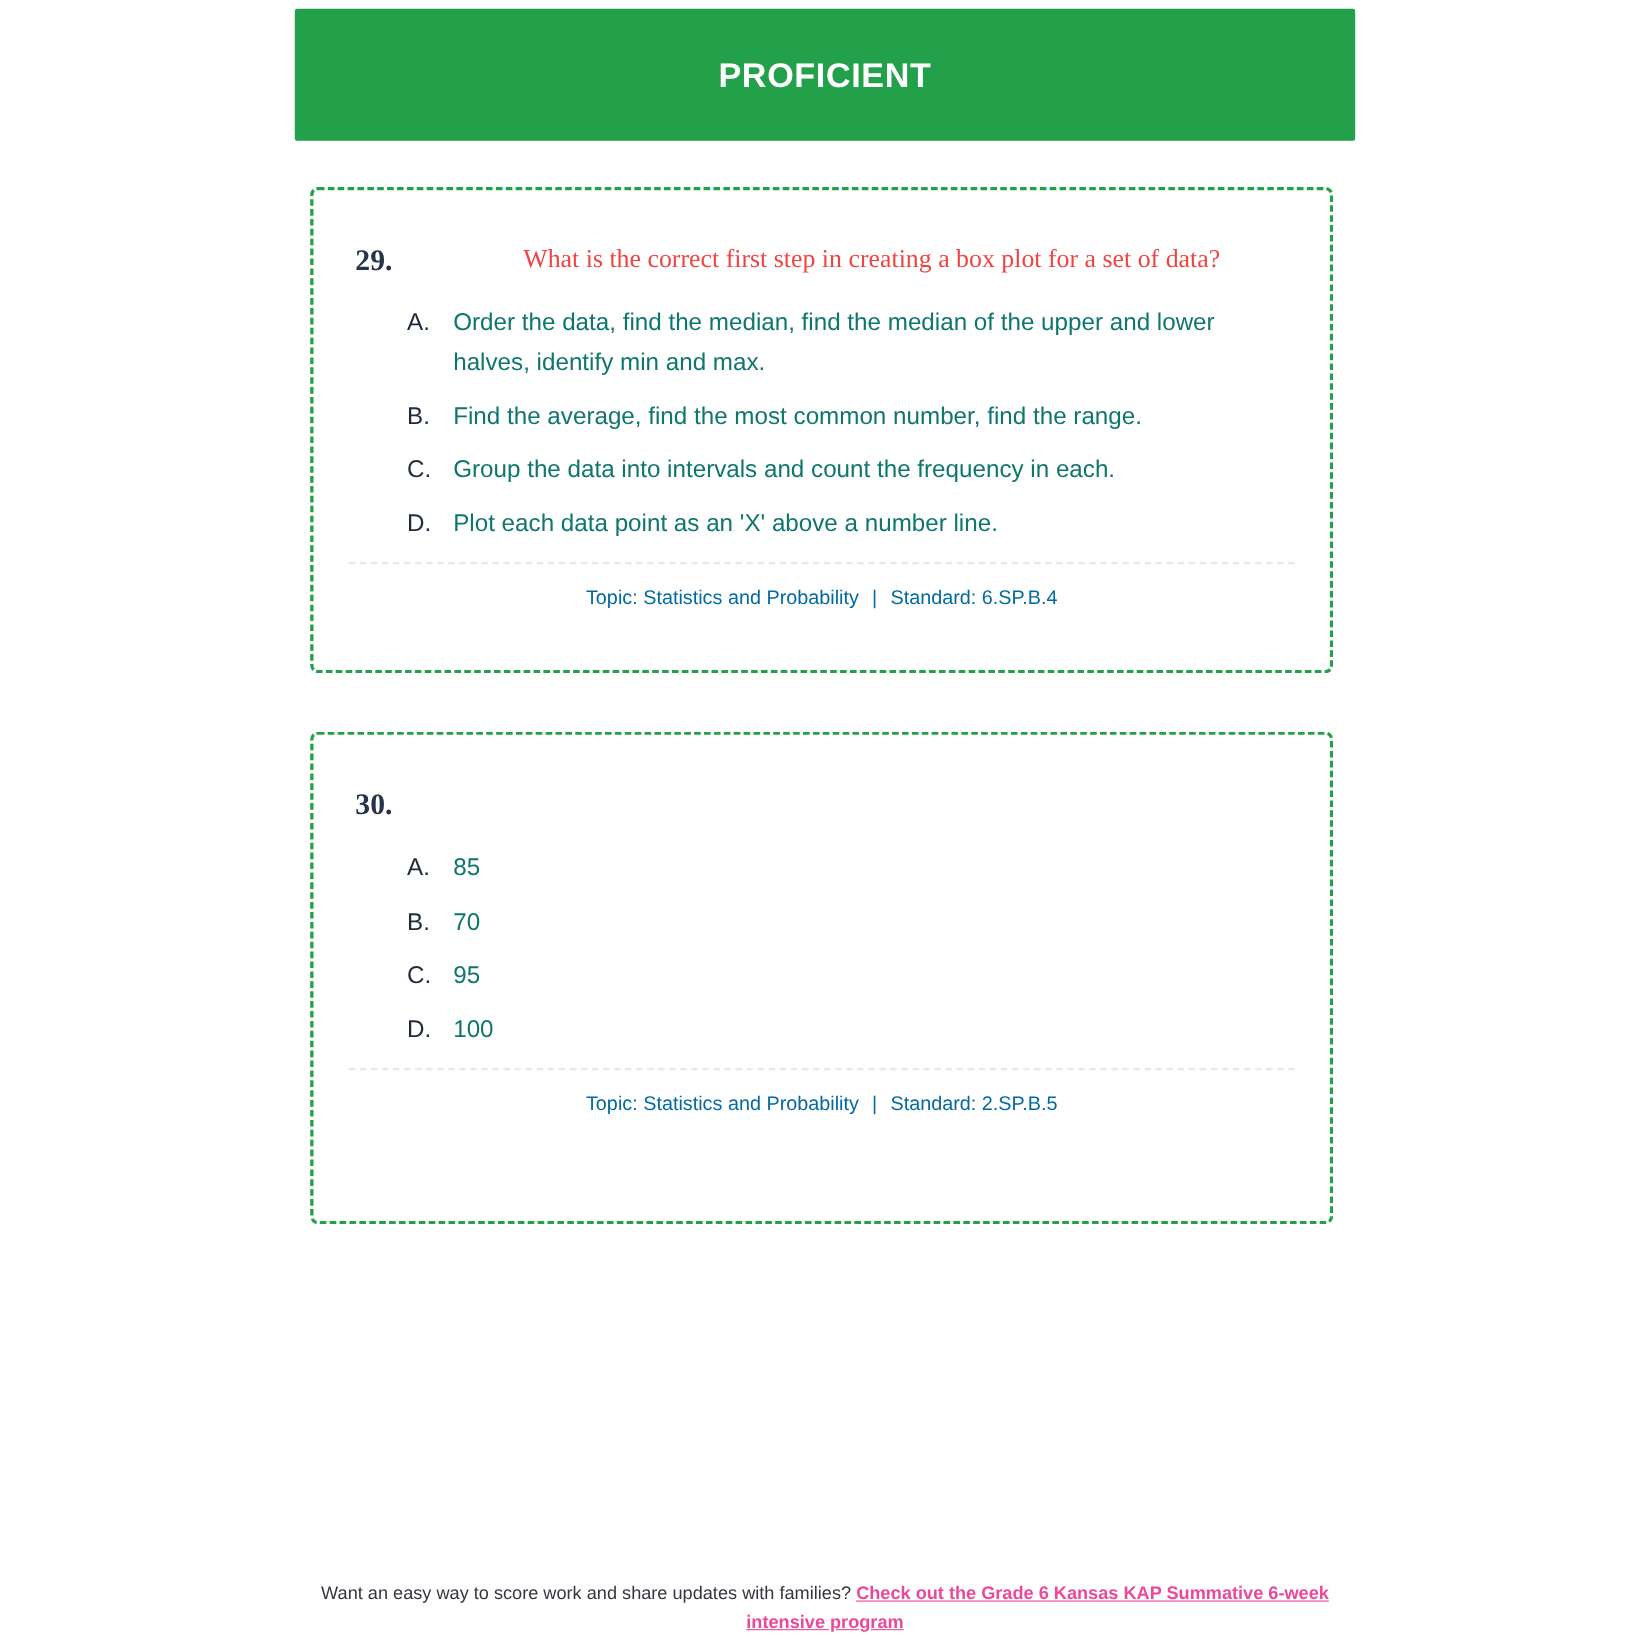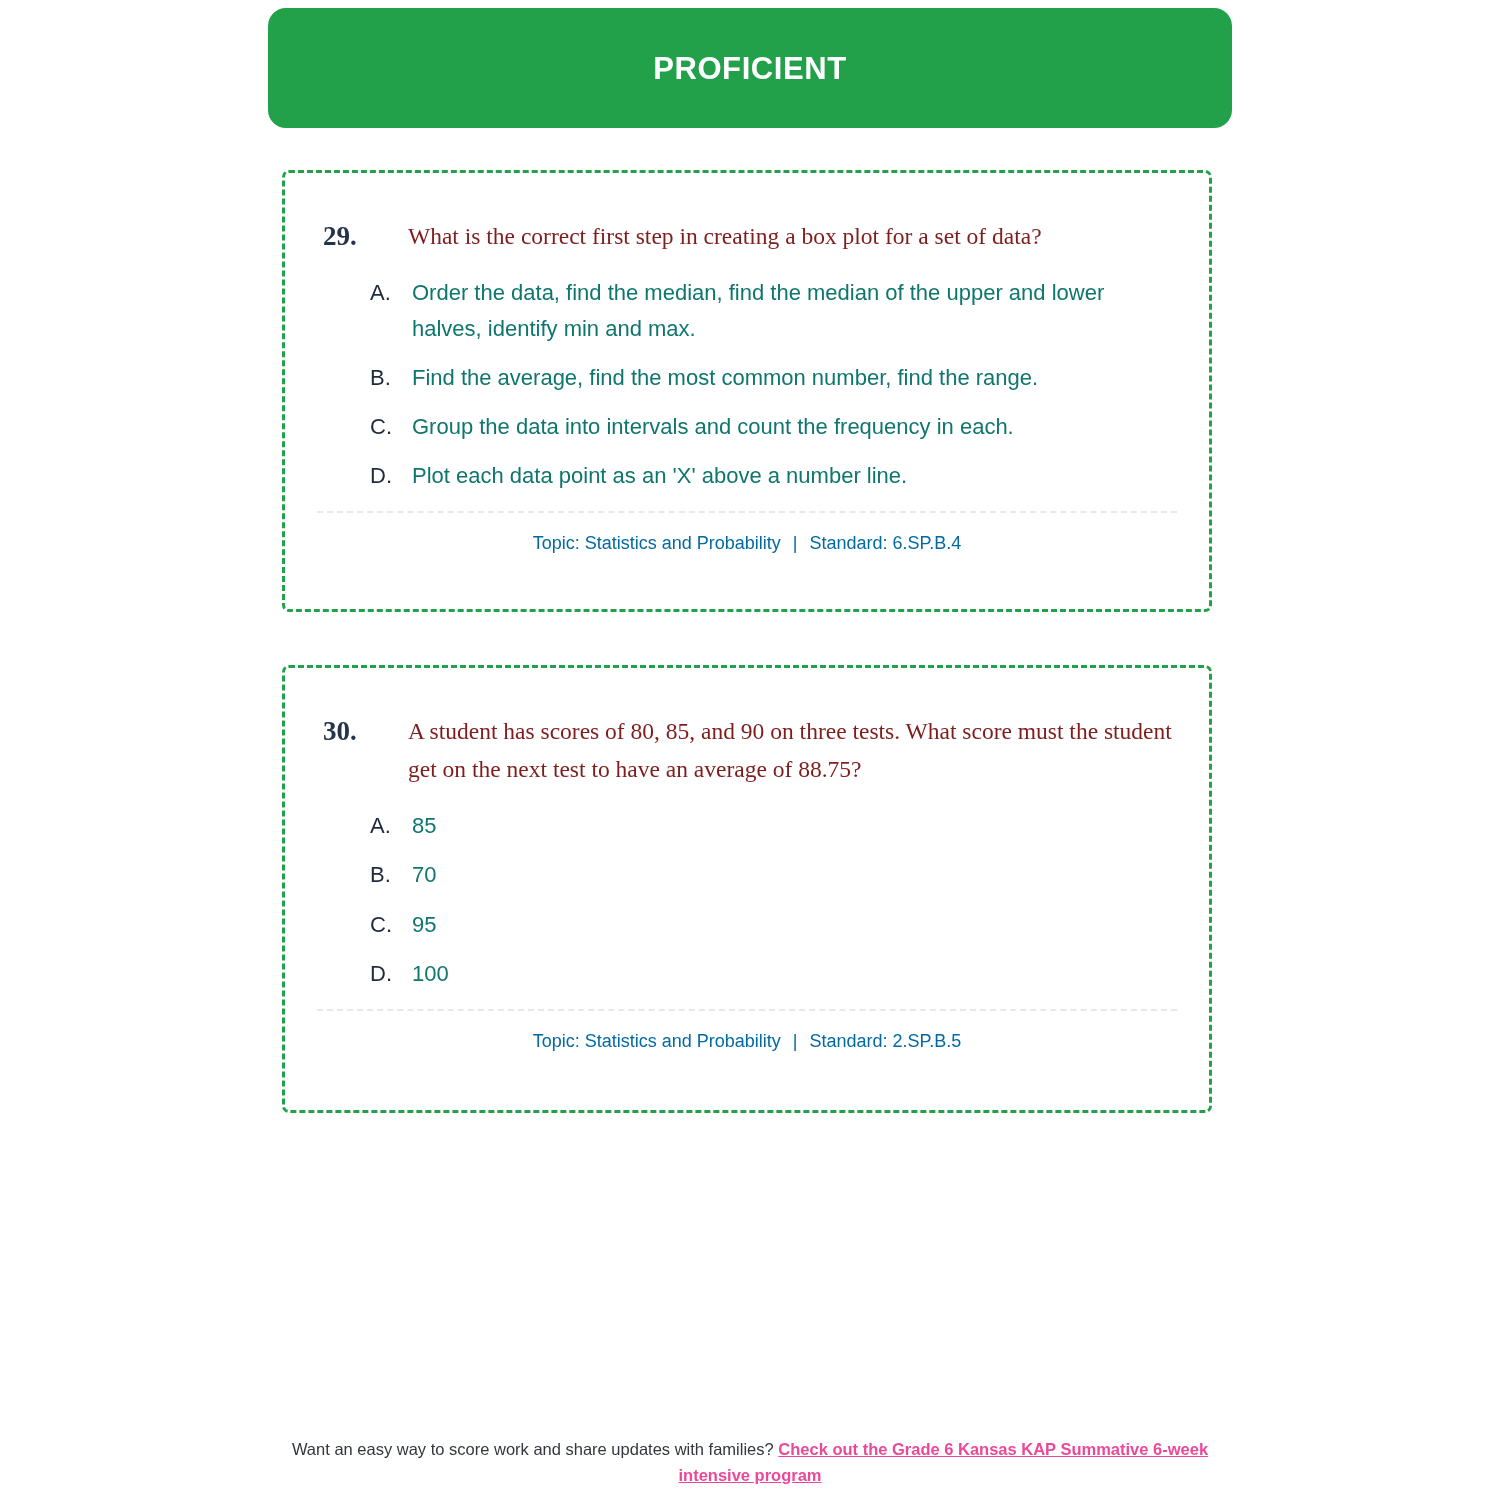--- a/index.html
+++ b/index.html
@@ -19,21 +19,21 @@
   }
 
   
   .level-banner {
     position: absolute;
     left: 268px;
     top: 8px;
     width: 964px;
     height: 120px;
     background: #22a04a;
-    border-radius: 18px;
+    border-radius: 2px;
     display: flex;
     flex-direction: column;
     align-items: center;
     justify-content: center;
     gap: 11px;
   }
 
   .level-title {
     color: #ffffff;
     font-size: 31px;
@@ -74,24 +74,25 @@
     flex: 0 0 auto;
     width: 85px;
     color: #25344a;
     font-size: 27px;
     font-weight: bold;
     line-height: 1.42;
   }
 
   .question-stem {
     flex: 1 1 auto;
-    color: #7f1d1d;
+    color: #ef4444;
     font-size: 23.5px;
     line-height: 1.62;
     font-weight: normal;
+    text-align: center;
   }
 
   .options {
     padding: 20px 32px 0 85px;
   }
 
   .option-row {
     display: flex;
     align-items: flex-start;
     margin-bottom: 14px;
@@ -182,21 +183,20 @@
     <div class="question-meta">
       <span>Topic: Statistics and Probability</span>
       <span class="meta-sep">|</span>
       <span>Standard: 6.SP.B.4</span>
     </div>
   </div>
 
   <div class="question-card" id="card-30">
     <div class="question-head">
       <div class="question-number">30.</div>
-      <div class="question-stem">A student has scores of 80, 85, and 90 on three tests. What score must the student get on the next test to have an average of 88.75?</div>
     </div>
     <div class="options">
       <div class="option-row">
         <span class="option-letter">A.</span>
         <span class="option-text">85</span>
       </div>
       <div class="option-row">
         <span class="option-letter">B.</span>
         <span class="option-text">70</span>
       </div>

